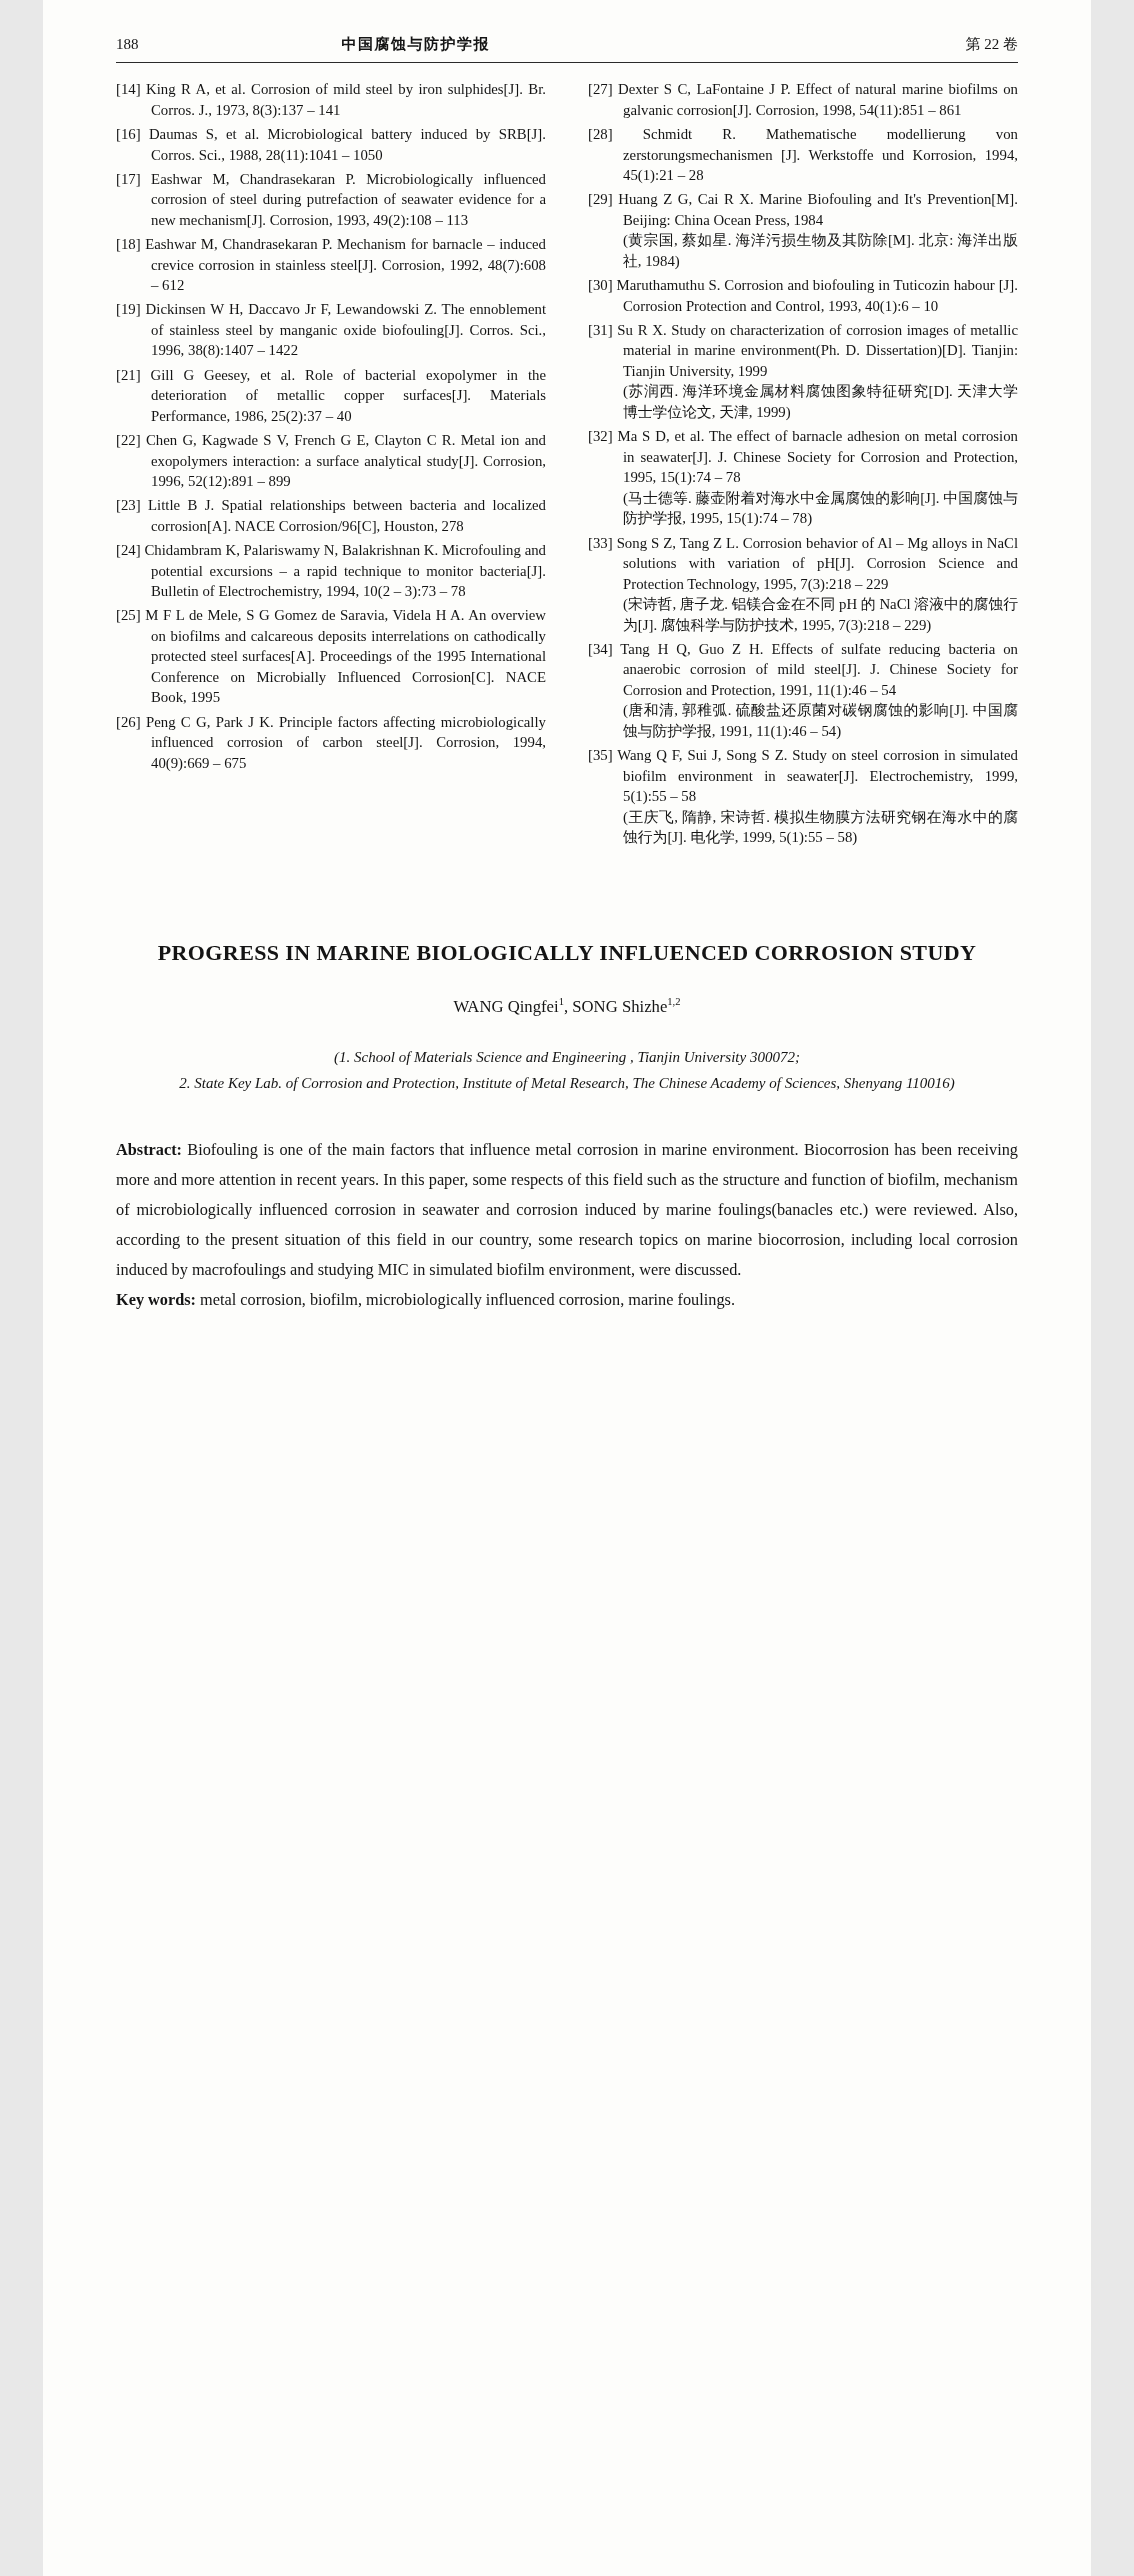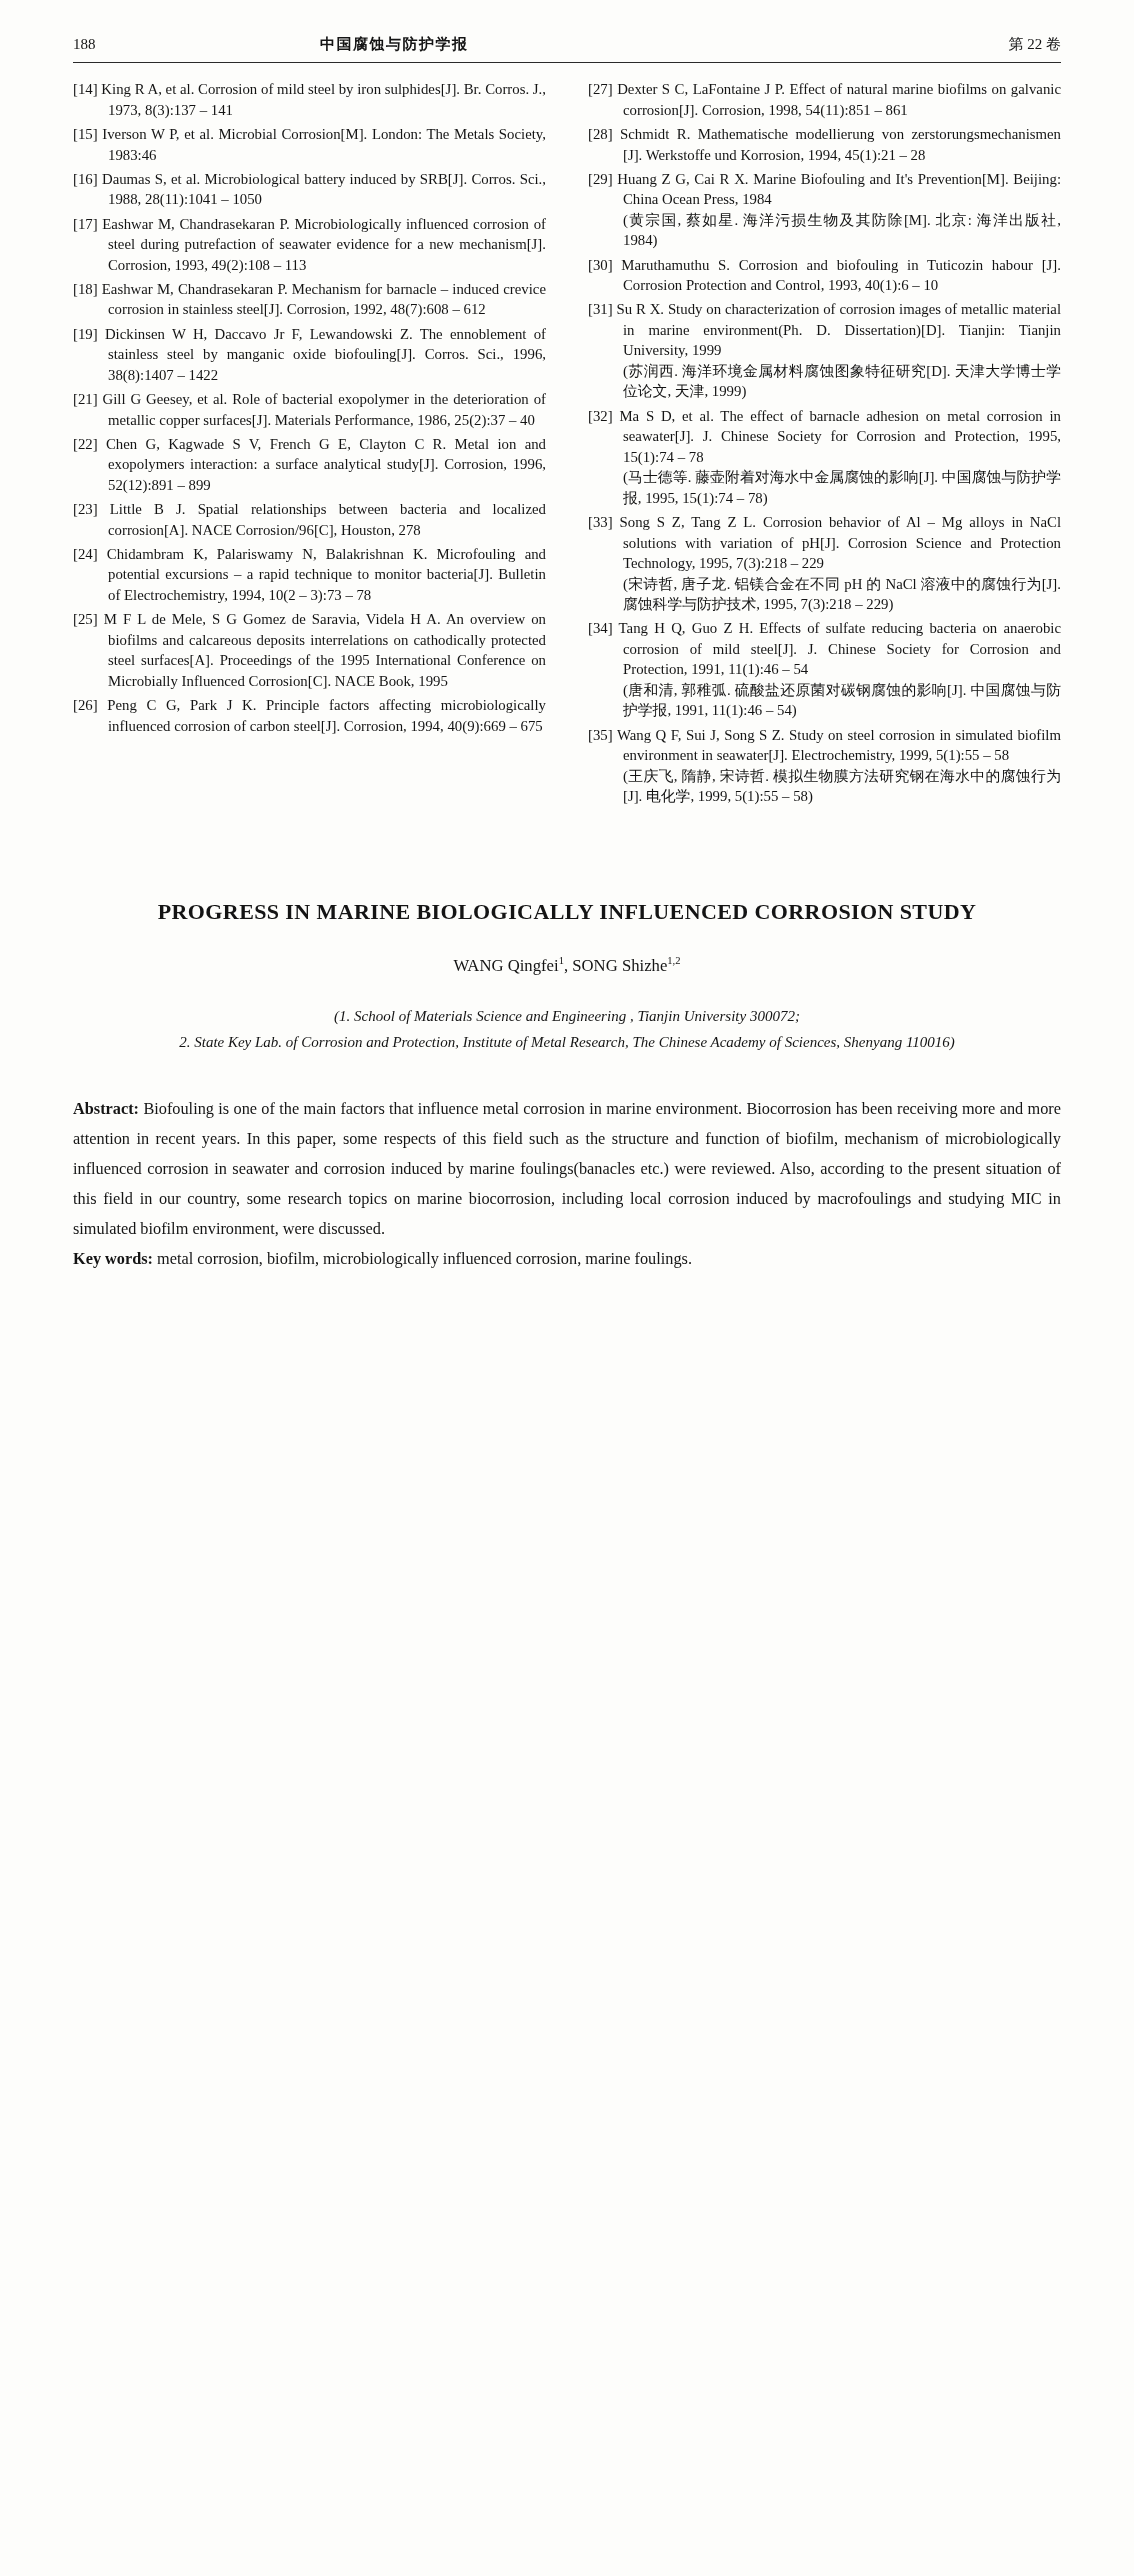--- a/index.html
+++ b/index.html
@@ -1,18 +1,18 @@
 <!DOCTYPE html>
 <html style="font-size:12px"><head>
 <meta charset="utf-8">
 <style>
   * { box-sizing: border-box; margin: 0; padding: 0; }
   html, body { background: #e8e8e8; }
   .page {
-    width: 1134px;
+    width: 1048px;
     height: 2576px;
     margin: 0 auto;
     background: #fdfdfb;
     color: #141414;
     font-family: "Liberation Serif", "DejaVu Serif", serif;
     position: relative;
     overflow: hidden;
   }
   .content {
     padding: 35px 73px 0 73px;
@@ -87,21 +87,20 @@
 
     <div class="running-head">
       <span class="left">188</span>
       <span class="mid">中国腐蚀与防护学报</span>
       <span class="right">第 22 卷</span>
     </div>
 
     <div class="refs">
       <div class="ref-col">
           <div class="ref">[14] King R A, et al. Corrosion of mild steel by iron sulphides[J]. Br. Corros. J., 1973, 8(3):137 – 141</div>
-          <div class="ref">[15] Iverson W P, et al. Microbial Corrosion[M]. London: The Metals Society, 1983:46</div>
           <div class="ref">[16] Daumas S, et al. Microbiological battery induced by SRB[J]. Corros. Sci., 1988, 28(11):1041 – 1050</div>
           <div class="ref">[17] Eashwar M, Chandrasekaran P. Microbiologically influenced corrosion of steel during putrefaction of seawater evidence for a new mechanism[J]. Corrosion, 1993, 49(2):108 – 113</div>
           <div class="ref">[18] Eashwar M, Chandrasekaran P. Mechanism for barnacle – induced crevice corrosion in stainless steel[J]. Corrosion, 1992, 48(7):608 – 612</div>
           <div class="ref">[19] Dickinsen W H, Daccavo Jr F, Lewandowski Z. The ennoblement of stainless steel by manganic oxide biofouling[J]. Corros. Sci., 1996, 38(8):1407 – 1422</div>
           <div class="ref">[21] Gill G Geesey, et al. Role of bacterial exopolymer in the deterioration of metallic copper surfaces[J]. Materials Performance, 1986, 25(2):37 – 40</div>
           <div class="ref">[22] Chen G, Kagwade S V, French G E, Clayton C R. Metal ion and exopolymers interaction: a surface analytical study[J]. Corrosion, 1996, 52(12):891 – 899</div>
           <div class="ref">[23] Little B J. Spatial relationships between bacteria and localized corrosion[A]. NACE Corrosion/96[C], Houston, 278</div>
           <div class="ref">[24] Chidambram K, Palariswamy N, Balakrishnan K. Microfouling and potential excursions – a rapid technique to monitor bacteria[J]. Bulletin of Electrochemistry, 1994, 10(2 – 3):73 – 78</div>
           <div class="ref">[25] M F L de Mele, S G Gomez de Saravia, Videla H A. An overview on biofilms and calcareous deposits interrelations on cathodically protected steel surfaces[A]. Proceedings of the 1995 International Conference on Microbially Influenced Corrosion[C]. NACE Book, 1995</div>
           <div class="ref">[26] Peng C G, Park J K. Principle factors affecting microbiologically influenced corrosion of carbon steel[J]. Corrosion, 1994, 40(9):669 – 675</div>

